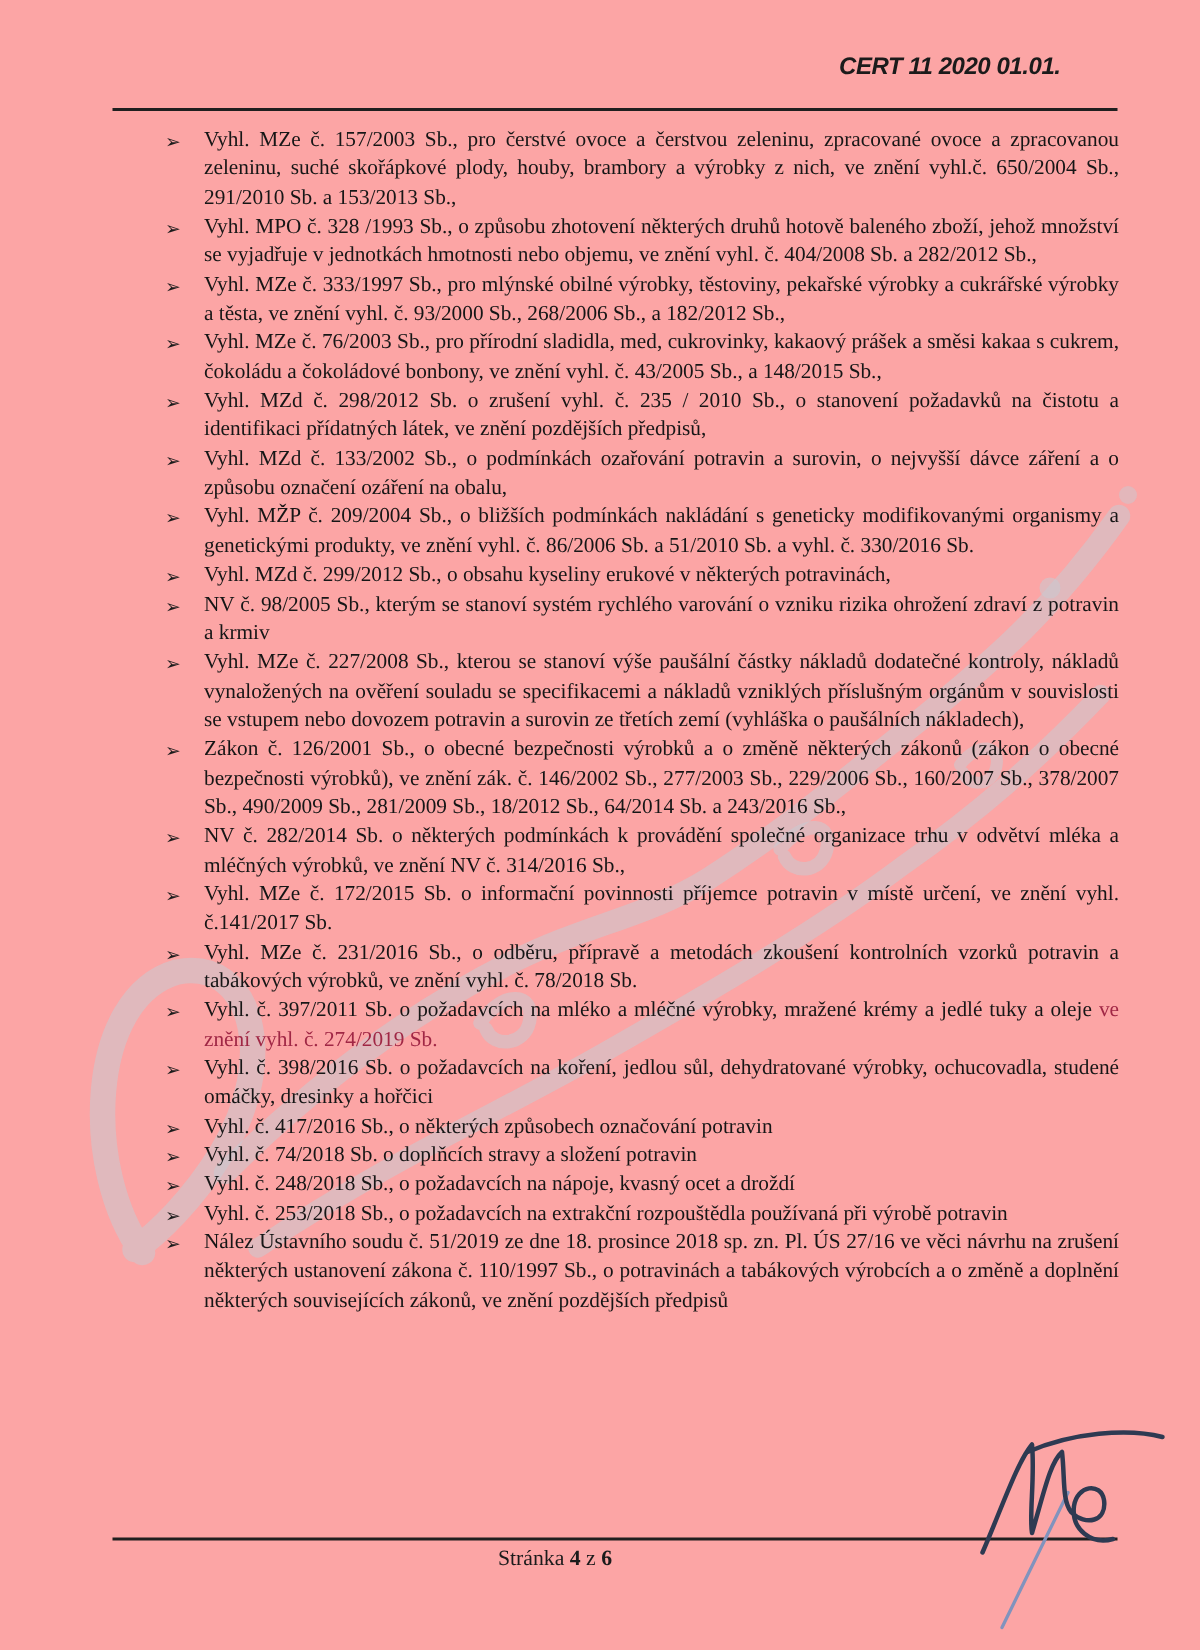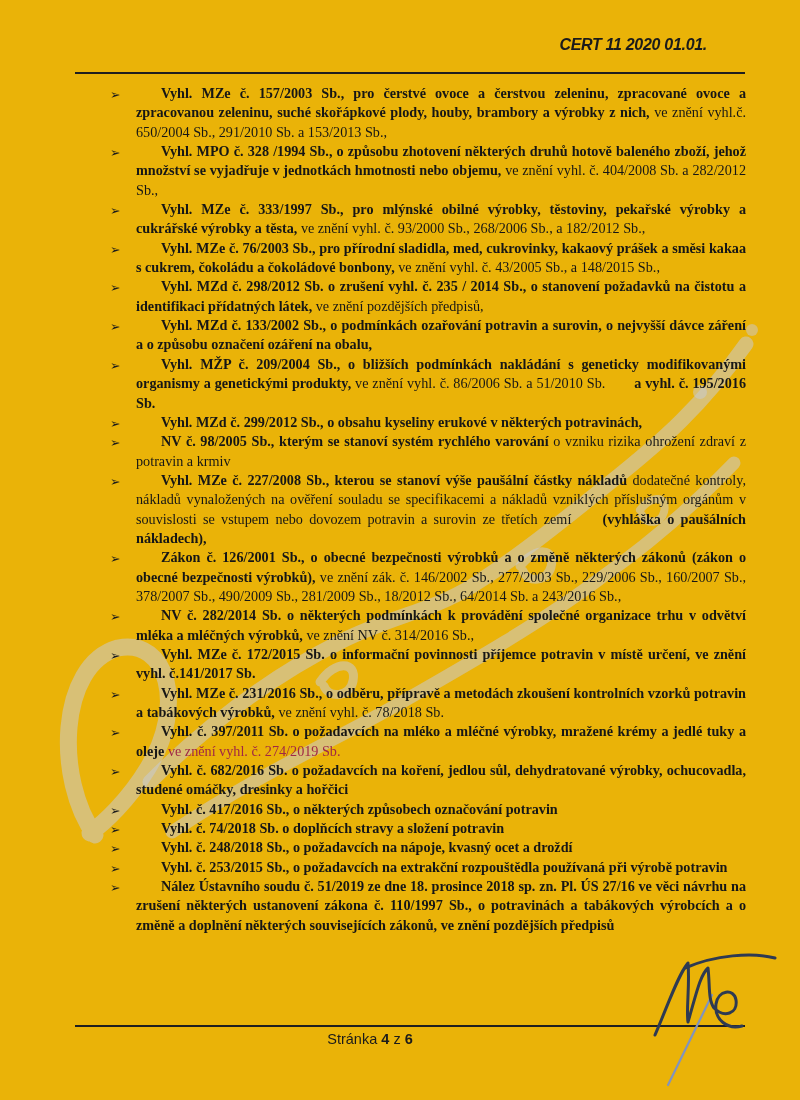--- a/index.html
+++ b/index.html
@@ -1,19 +1,19 @@
 <!DOCTYPE html>
 <html><head>
 <meta charset="utf-8">
 <style>
   html,body{margin:0;padding:0;background:#ffffff;}
   .page{
     position:relative;
     width:800px;height:1100px;
-    background:#eab308;
+    background:#fca5a5;
     font-family:"Liberation Serif", serif;
     color:#1c1c1c;
     overflow:hidden;
   }
   .watermark{position:absolute;left:0;top:0;pointer-events:none;}
   .signature{position:absolute;left:600px;top:930px;pointer-events:none;}
   .header-code{
     position:absolute;top:36px;right:93px;
     font-family:"Liberation Sans", sans-serif;
     font-weight:bold;font-style:italic;
@@ -39,26 +39,26 @@
     color:#1b1b1b;
     transform:translateY(0.5px);
   }
   .item-text{
     flex:1;
     text-align:justify;
     font-weight:bold;
     color:#161616;
   }
   .seg-regular{font-weight:normal;}
-  .seg-bold{font-weight:bold;margin-left:25px;}
+  .seg-bold{font-weight:normal;}
   .seg-bold-red{font-weight:normal;color:#a02745;}
   .footer-text{
     position:absolute;left:0;top:1031px;width:740px;
     text-align:center;
-    font-family:Liberation Sans, sans-serif;
+    font-family:Liberation Serif, serif;
     font-size:14.5px;color:#1b1b1b;
   }
   .footer-text b{font-weight:bold;}
 </style>
 </head>
 <body>
 
 <div class="page">
 
   <svg class="watermark" width="800" height="1100" viewBox="0 0 800 1100">
@@ -78,41 +78,41 @@
 
   <div class="rule rule-top"></div>
 
   <div class="content">
       <div class="item">
         <span class="bullet">➢</span>
         <div class="item-text"><span class="seg-bold">Vyhl. MZe č. 157/2003 Sb., pro čerstvé ovoce a čerstvou zeleninu, zpracované ovoce a zpracovanou zeleninu, suché skořápkové plody, houby, brambory a výrobky z nich,</span><span class="seg-regular"> ve znění vyhl.č. 650/2004 Sb., 291/2010 Sb. a 153/2013 Sb.,</span></div>
       </div>
       <div class="item">
         <span class="bullet">➢</span>
-        <div class="item-text"><span class="seg-bold">Vyhl. MPO č. 328 /1994 Sb., o způsobu zhotovení některých druhů hotově baleného zboží, jehož množství se vyjadřuje v jednotkách hmotnosti nebo objemu,</span><span class="seg-regular"> ve znění vyhl. č. 404/2008 Sb. a 282/2012 Sb.,</span></div>
+        <div class="item-text"><span class="seg-bold">Vyhl. MPO č. 328 /1993 Sb., o způsobu zhotovení některých druhů hotově baleného zboží, jehož množství se vyjadřuje v jednotkách hmotnosti nebo objemu,</span><span class="seg-regular"> ve znění vyhl. č. 404/2008 Sb. a 282/2012 Sb.,</span></div>
       </div>
       <div class="item">
         <span class="bullet">➢</span>
         <div class="item-text"><span class="seg-bold">Vyhl. MZe č. 333/1997 Sb., pro mlýnské obilné výrobky, těstoviny, pekařské výrobky a cukrářské výrobky a těsta,</span><span class="seg-regular"> ve znění vyhl. č. 93/2000 Sb., 268/2006 Sb., a 182/2012 Sb.,</span></div>
       </div>
       <div class="item">
         <span class="bullet">➢</span>
         <div class="item-text"><span class="seg-bold">Vyhl. MZe č. 76/2003 Sb., pro přírodní sladidla, med, cukrovinky, kakaový prášek a směsi kakaa s cukrem, čokoládu a čokoládové bonbony,</span><span class="seg-regular"> ve znění vyhl. č. 43/2005 Sb., a 148/2015 Sb.,</span></div>
       </div>
       <div class="item">
         <span class="bullet">➢</span>
-        <div class="item-text"><span class="seg-bold">Vyhl. MZd č. 298/2012 Sb. o zrušení vyhl. č. 235 / 2014 Sb., o stanovení požadavků na čistotu a identifikaci přídatných látek,</span><span class="seg-regular"> ve znění pozdějších předpisů,</span></div>
+        <div class="item-text"><span class="seg-bold">Vyhl. MZd č. 298/2012 Sb. o zrušení vyhl. č. 235 / 2010 Sb., o stanovení požadavků na čistotu a identifikaci přídatných látek,</span><span class="seg-regular"> ve znění pozdějších předpisů,</span></div>
       </div>
       <div class="item">
         <span class="bullet">➢</span>
         <div class="item-text"><span class="seg-bold">Vyhl. MZd č. 133/2002 Sb., o podmínkách ozařování potravin a surovin, o nejvyšší dávce záření a o způsobu označení ozáření na obalu,</span></div>
       </div>
       <div class="item">
         <span class="bullet">➢</span>
-        <div class="item-text"><span class="seg-bold">Vyhl. MŽP č. 209/2004 Sb., o bližších podmínkách nakládání s geneticky modifikovanými organismy a genetickými produkty,</span><span class="seg-regular"> ve znění vyhl. č. 86/2006 Sb. a 51/2010 Sb.</span><span class="seg-bold"> a vyhl. č. 195/2016 Sb.</span></div>
+        <div class="item-text"><span class="seg-bold">Vyhl. MŽP č. 209/2004 Sb., o bližších podmínkách nakládání s geneticky modifikovanými organismy a genetickými produkty,</span><span class="seg-regular"> ve znění vyhl. č. 86/2006 Sb. a 51/2010 Sb.</span><span class="seg-bold"> a vyhl. č. 330/2016 Sb.</span></div>
       </div>
       <div class="item">
         <span class="bullet">➢</span>
         <div class="item-text"><span class="seg-bold">Vyhl. MZd č. 299/2012 Sb., o obsahu kyseliny erukové v některých potravinách,</span></div>
       </div>
       <div class="item">
         <span class="bullet">➢</span>
         <div class="item-text"><span class="seg-bold">NV č. 98/2005 Sb., kterým se stanoví systém rychlého varování</span><span class="seg-regular"> o vzniku rizika ohrožení zdraví z potravin a krmiv</span></div>
       </div>
       <div class="item">
@@ -134,37 +134,37 @@
       <div class="item">
         <span class="bullet">➢</span>
         <div class="item-text"><span class="seg-bold">Vyhl. MZe č. 231/2016 Sb., o odběru, přípravě a metodách zkoušení kontrolních vzorků potravin a tabákových výrobků,</span><span class="seg-regular"> ve znění vyhl. č. 78/2018 Sb.</span></div>
       </div>
       <div class="item">
         <span class="bullet">➢</span>
         <div class="item-text"><span class="seg-bold">Vyhl. č. 397/2011 Sb. o požadavcích na mléko a mléčné výrobky, mražené krémy a jedlé tuky a oleje</span><span class="seg-bold-red"> ve znění vyhl. č. 274/2019 Sb.</span></div>
       </div>
       <div class="item">
         <span class="bullet">➢</span>
-        <div class="item-text"><span class="seg-bold">Vyhl. č. 682/2016 Sb. o požadavcích na koření, jedlou sůl, dehydratované výrobky, ochucovadla, studené omáčky, dresinky a hořčici</span></div>
+        <div class="item-text"><span class="seg-bold">Vyhl. č. 398/2016 Sb. o požadavcích na koření, jedlou sůl, dehydratované výrobky, ochucovadla, studené omáčky, dresinky a hořčici</span></div>
       </div>
       <div class="item">
         <span class="bullet">➢</span>
         <div class="item-text"><span class="seg-bold">Vyhl. č. 417/2016 Sb., o některých způsobech označování potravin</span></div>
       </div>
       <div class="item">
         <span class="bullet">➢</span>
         <div class="item-text"><span class="seg-bold">Vyhl. č. 74/2018 Sb. o doplňcích stravy a složení potravin</span></div>
       </div>
       <div class="item">
         <span class="bullet">➢</span>
         <div class="item-text"><span class="seg-bold">Vyhl. č. 248/2018 Sb., o požadavcích na nápoje, kvasný ocet a droždí</span></div>
       </div>
       <div class="item">
         <span class="bullet">➢</span>
-        <div class="item-text"><span class="seg-bold">Vyhl. č.  253/2015 Sb., o požadavcích na extrakční rozpouštědla používaná při výrobě potravin</span></div>
+        <div class="item-text"><span class="seg-bold">Vyhl. č.  253/2018 Sb., o požadavcích na extrakční rozpouštědla používaná při výrobě potravin</span></div>
       </div>
       <div class="item">
         <span class="bullet">➢</span>
         <div class="item-text"><span class="seg-bold">Nález Ústavního soudu č. 51/2019 ze dne 18. prosince 2018 sp. zn. Pl. ÚS 27/16 ve věci návrhu na zrušení některých ustanovení zákona č. 110/1997 Sb., o potravinách a tabákových výrobcích a o změně a doplnění některých souvisejících zákonů, ve znění pozdějších předpisů</span></div>
       </div>
     </div>
 
   <div class="rule rule-bottom"></div>
 
   <div class="footer-text"><span>Stránka</span>&nbsp;<b>4</b>&nbsp;<span>z</span>&nbsp;<b>6</b></div>

